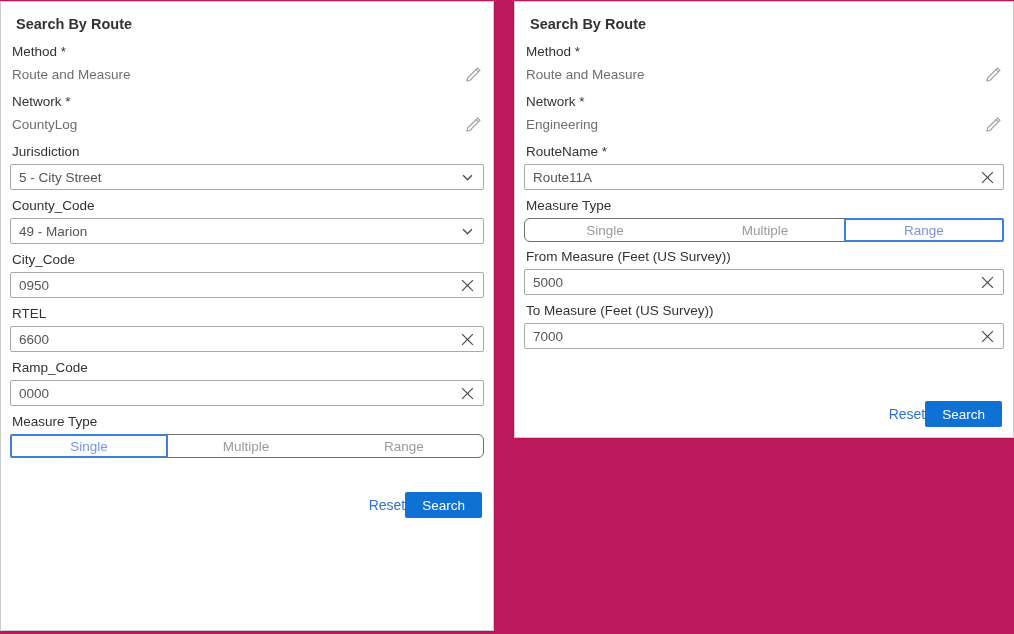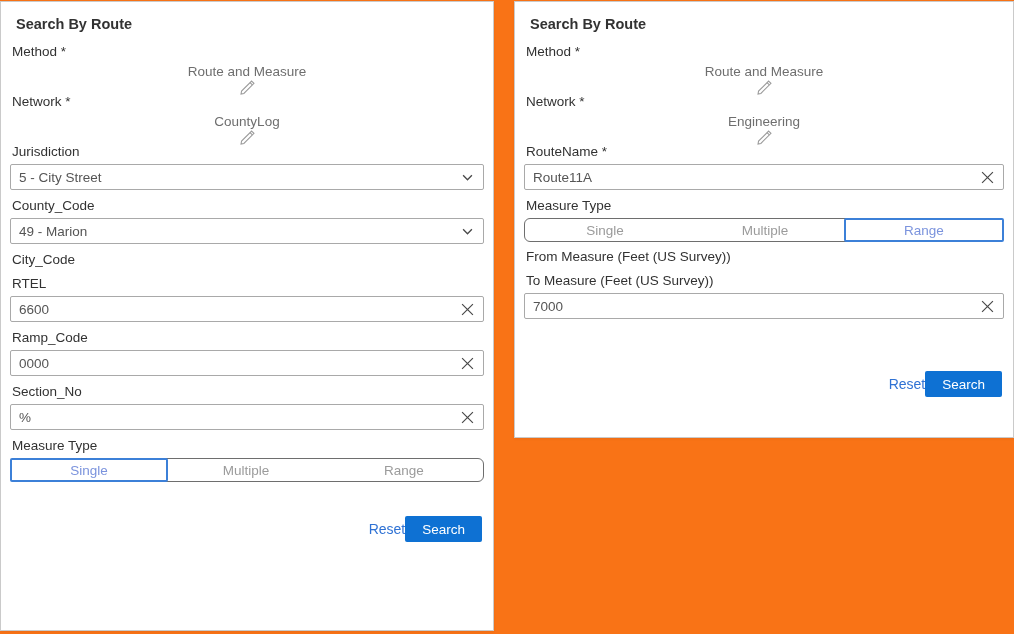--- a/index.html
+++ b/index.html
@@ -1,30 +1,30 @@
 <!DOCTYPE html>
 <html><head>
 <meta charset="utf-8">
 <style>
   * { margin:0; padding:0; box-sizing:border-box; }
   html,body { width:1014px; height:634px; background:#ffffff;
     font-family:"Liberation Sans","DejaVu Sans",sans-serif; }
-  .stage { position:relative; width:1014px; height:634px; background:#f97316; overflow:hidden; }
+  .stage { position:relative; width:1014px; height:634px; background:#be185d; overflow:hidden; }
 
   .panel { position:absolute; background:#fff; border:1px solid #cacaca;
     box-shadow:0 1px 3px rgba(0,0,0,0.06); padding:8px 9px; }
   #left-panel  { left:0px;  top:1px; width:494px; height:630px; }
   #right-panel { left:514px; top:1px; width:500px; height:437px; }
 
   .panel-title { font-size:14.5px; color:#323232; margin:6px 0 12px 6px; }
 
   .fld-label { font-size:13.5px; color:#323232; line-height:16px; margin:0 0 4px 2px; }
 
   .value-row { display:flex; justify-content:space-between; align-items:center;
-    height:20px; margin:0 2px 10px 2px;flex-direction:column; }
+    height:20px; margin:0 2px 10px 2px; }
   .value-text { font-size:13.5px; color:#6e6e6e; }
   .edit-btn { width:18px; height:18px; display:flex; align-items:center;
     justify-content:center; cursor:pointer; }
 
   .group { margin-bottom:8px; }
   .group.seg-group { margin-bottom:7px; }
 
   .control { height:26px; border:1px solid #a9a9a9; border-radius:2px;
     background:#fff; display:flex; align-items:center; overflow:hidden;gap:20px; }
   .control input { flex:1; min-width:0; border:none; outline:none; background:transparent;
@@ -99,20 +99,28 @@
         <span class="icon-slot icon-holder">
   <svg width="11" height="7" viewBox="0 0 10 6" fill="none">
     <path d="M1 1 L5 5 L9 1" stroke="#4a4a4a" stroke-width="1.2"></path>
   </svg>
 </span>
       </div>
     </div>
 
     <div class="group">
       <div class="fld-label">City_Code</div>
+      <div class="control">
+        <input value="0950" style="">
+        <span class="icon-slot icon-holder">
+  <svg width="13" height="13" viewBox="0 0 12 12">
+    <path d="M1 1 L11 11 M11 1 L1 11" stroke="#4a4a4a" stroke-width="1.1"></path>
+  </svg>
+</span>
+      </div>
     </div>
 
     <div class="group">
       <div class="fld-label">RTEL</div>
       <div class="control">
         <input value="6600" style="">
         <span class="icon-slot icon-holder">
   <svg width="13" height="13" viewBox="0 0 12 12">
     <path d="M1 1 L11 11 M11 1 L1 11" stroke="#4a4a4a" stroke-width="1.1"></path>
   </svg>
@@ -125,31 +133,20 @@
       <div class="control">
         <input value="0000" style="">
         <span class="icon-slot icon-holder">
   <svg width="13" height="13" viewBox="0 0 12 12">
     <path d="M1 1 L11 11 M11 1 L1 11" stroke="#4a4a4a" stroke-width="1.1"></path>
   </svg>
 </span>
       </div>
     </div>
 
-    <div class="group">
-      <div class="fld-label">Section_No</div>
-      <div class="control">
-        <input value="%" style="">
-        <span class="icon-slot icon-holder">
-  <svg width="13" height="13" viewBox="0 0 12 12">
-    <path d="M1 1 L11 11 M11 1 L1 11" stroke="#4a4a4a" stroke-width="1.1"></path>
-  </svg>
-</span>
-      </div>
-    </div>
 
     <div class="group seg-group">
       <div class="fld-label">Measure Type</div>
       <div class="segctl">
         <div class="seg selected">Single</div>
         <div class="seg">Multiple</div>
         <div class="seg">Range</div>
       </div>
     </div>
 
@@ -201,20 +198,28 @@
       <div class="fld-label">Measure Type</div>
       <div class="segctl">
         <div class="seg">Single</div>
         <div class="seg">Multiple</div>
         <div class="seg selected">Range</div>
       </div>
     </div>
 
     <div class="group">
       <div class="fld-label">From Measure (Feet (US Survey))</div>
+      <div class="control">
+        <input value="5000" style="">
+        <span class="icon-slot icon-holder">
+  <svg width="13" height="13" viewBox="0 0 12 12">
+    <path d="M1 1 L11 11 M11 1 L1 11" stroke="#4a4a4a" stroke-width="1.1"></path>
+  </svg>
+</span>
+      </div>
     </div>
 
     <div class="group">
       <div class="fld-label">To Measure (Feet (US Survey))</div>
       <div class="control">
         <input value="7000" style="">
         <span class="icon-slot icon-holder">
   <svg width="13" height="13" viewBox="0 0 12 12">
     <path d="M1 1 L11 11 M11 1 L1 11" stroke="#4a4a4a" stroke-width="1.1"></path>
   </svg>

